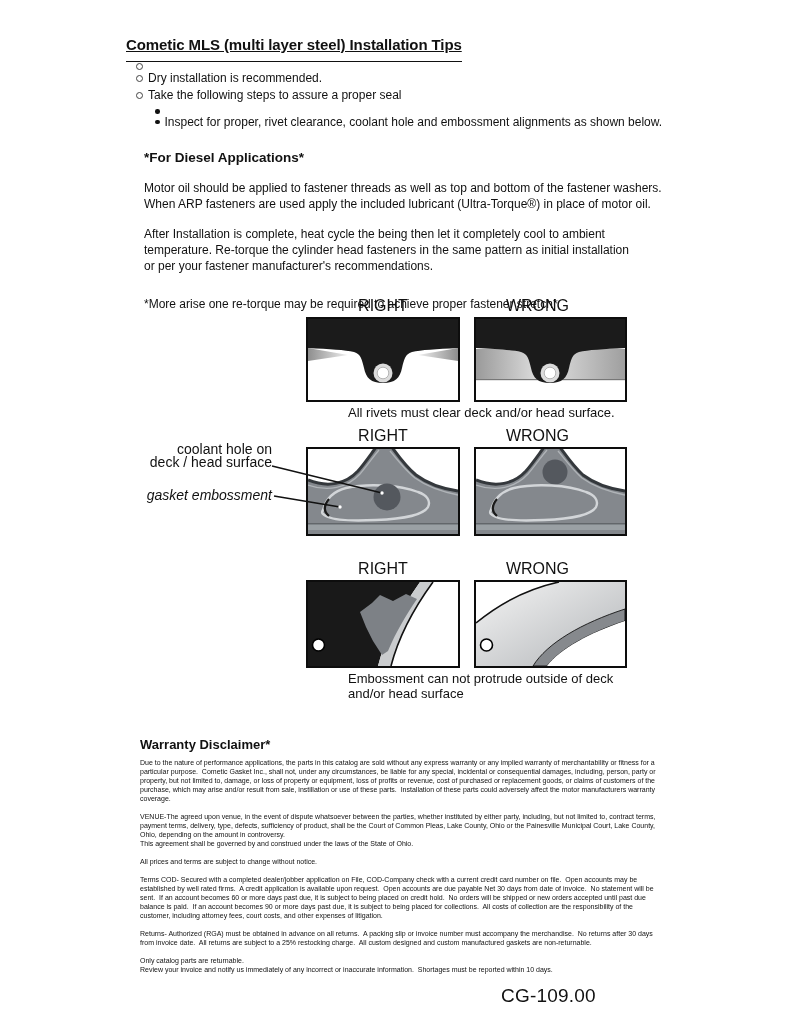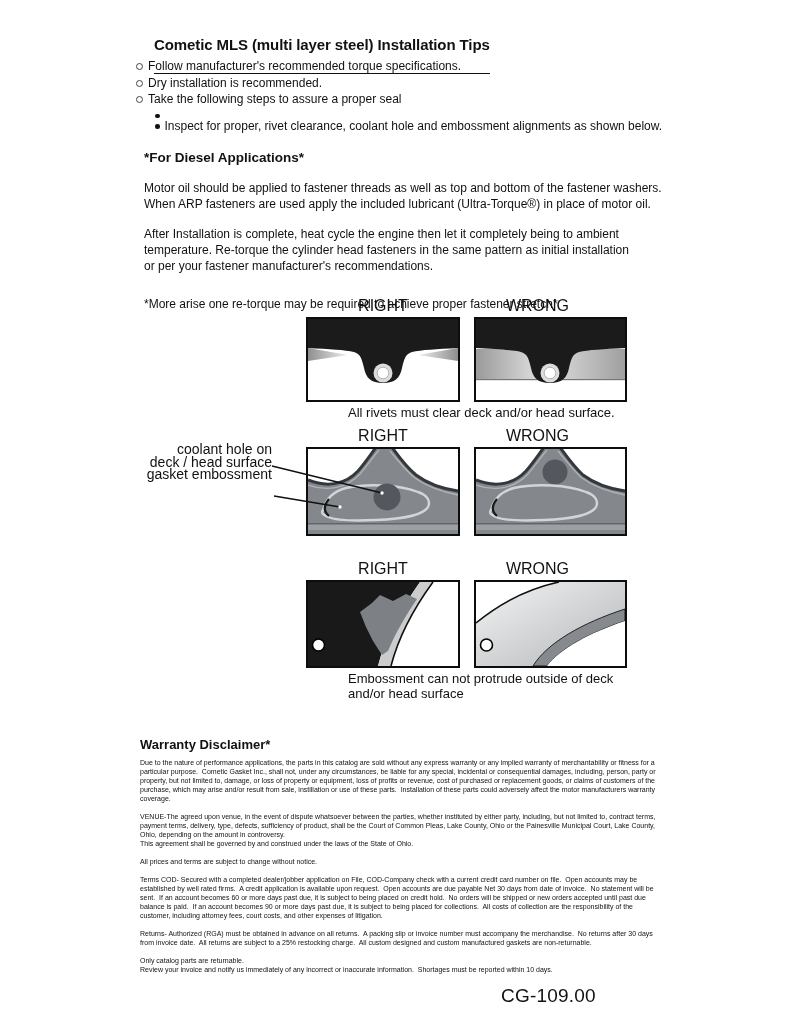--- a/index.html
+++ b/index.html
@@ -1,21 +1,21 @@
 <!DOCTYPE html>
 <html><head>
 <meta charset="utf-8">
 <style>
   html,body{margin:0;padding:0;background:#fff;}
   body{width:800px;height:1035px;position:relative;font-family:"Liberation Sans",sans-serif;color:#111;overflow:hidden;}
   .abs{position:absolute;}
 
   
-  .title{left:154px;top:36px;font-size:15px;font-weight:bold;letter-spacing:-0.1px;
-         border-bottom:1.5px solid #111;padding-bottom:20px;}
+  .title{left:126px;top:36px;font-size:15px;font-weight:bold;letter-spacing:-0.1px;
+         border-bottom:1.5px solid #111;padding-bottom:8px;text-decoration:underline;}
 
   
   .bullets{left:136px;top:58px;font-size:12px;line-height:16.5px;}
   .brow{display:flex;align-items:flex-start;}
   .obullet{width:5px;height:5px;border:1px solid #444;border-radius:50%;margin:5px 5px 0 0;flex:0 0 auto;}
   .sub{margin-left:19px;}
   .fbullet{width:4.5px;height:4.5px;background:#111;border-radius:50%;margin:6px 5px 0 0;flex:0 0 auto;}
 
   
   .diesel{left:144px;top:150px;font-size:12px;line-height:16px;}
@@ -30,40 +30,39 @@
   .figlabels span{display:block;text-align:center;}
   .lw1{width:154px;} .lw2{width:153px;}
   .figrow{display:flex;gap:14px;}
   .figbox{border:2px solid #0d0d0d;background:#fff;line-height:0;}
   .figbox svg{display:block;}
   .figcap{font-size:13px;line-height:14.5px;margin-top:4px;padding-left:2px;margin-left:40px;}
   .cap3{width:290px;}
 
   
   .callouts{left:140px;top:443px;width:132px;text-align:right;font-size:14px;line-height:12.5px;}
-  .callout2{}
+  .callout2{margin-top:21px;font-style:italic;}
   .leaders{left:270px;top:450px;z-index:3;pointer-events:none;}
 
   
   .warranty{left:140px;top:740px;width:520px;font-size:7px;line-height:9px;}
   .whead{font-size:13px;font-weight:bold;margin-bottom:9px;}
   .warranty p{margin:0;white-space:pre-wrap;}
   .warranty p.gap{margin-top:9px;}
 
   .footer{left:501px;top:985px;font-size:19px;letter-spacing:0.2px;}
 </style>
 </head>
 <body>
 
 <div class="abs title">Cometic MLS (multi layer steel) Installation Tips</div>
 
 <div class="abs bullets">
   <div class="brow">
     <span class="obullet"></span>
-    <span>Follow manufacturer's recommended torque specifications.</span>
   </div>
   <div class="brow">
     <span class="obullet"></span>
     <span>Dry installation is recommended.</span>
   </div>
   <div class="brow">
     <span class="obullet"></span>
     <span>Take the following steps to assure a proper seal</span>
   </div>
   <div class="sub">
@@ -77,21 +76,21 @@
   </div>
 </div>
 
 <div class="abs diesel">
   <div class="dhead">*For Diesel Applications*</div>
   <div class="para">
     <div>Motor oil should be applied to fastener threads as well as top and bottom of the fastener washers.</div>
     <div>When ARP fasteners are used apply the included lubricant (Ultra-Torque®) in place of motor oil.</div>
   </div>
   <div class="para">
-    <div>After Installation is complete, heat cycle the engine then let it completely being to ambient</div>
+    <div>After Installation is complete, heat cycle the being then let it completely cool to ambient</div>
     <div>temperature.  Re-torque the cylinder head fasteners in the same pattern as initial installation</div>
     <div>or per your fastener manufacturer's recommendations.</div>
   </div>
   <div class="note">*More arise one re-torque may be required to achieve proper fastener stretch*</div>
 </div>
 
 <div class="abs fig" style="top:297px;">
   <div class="figlabels">
     <span class="lw1">RIGHT</span>
     <span class="lw2">WRONG</span>

